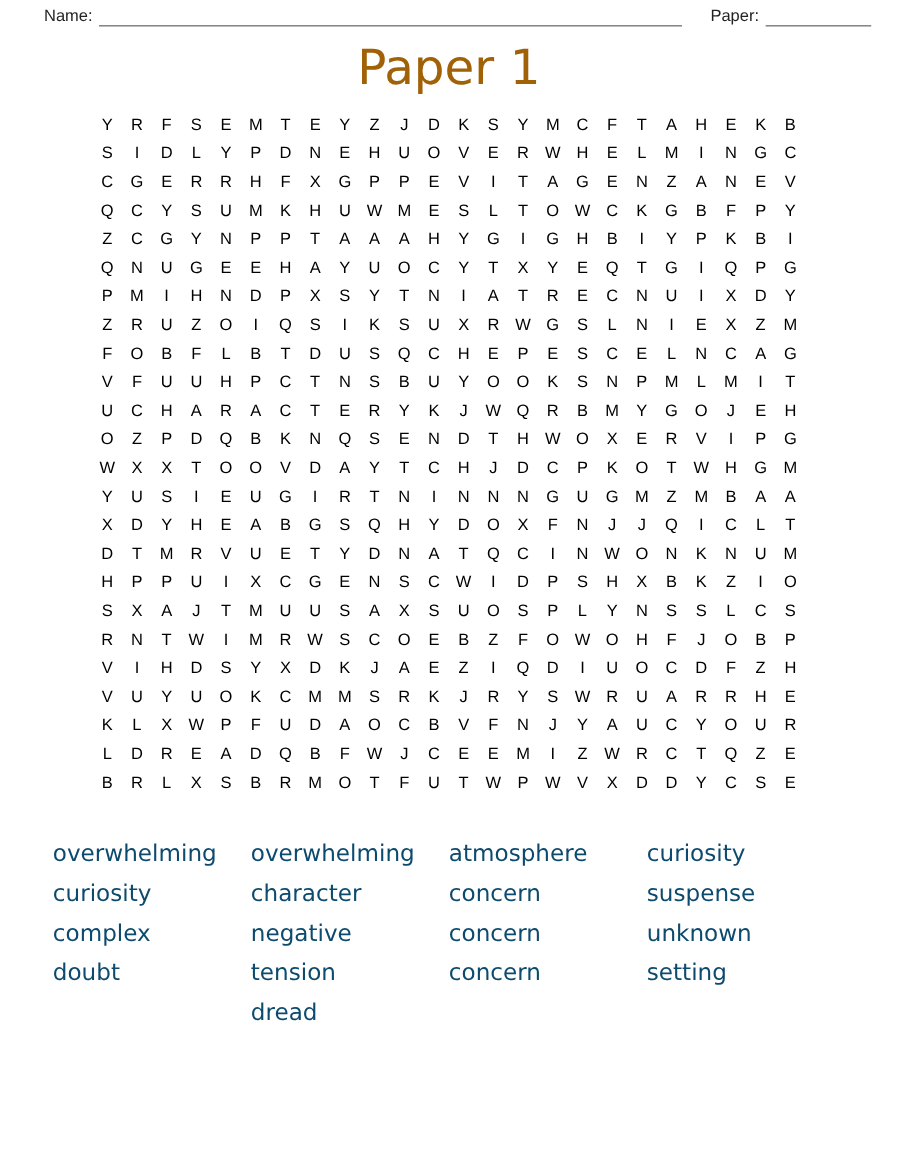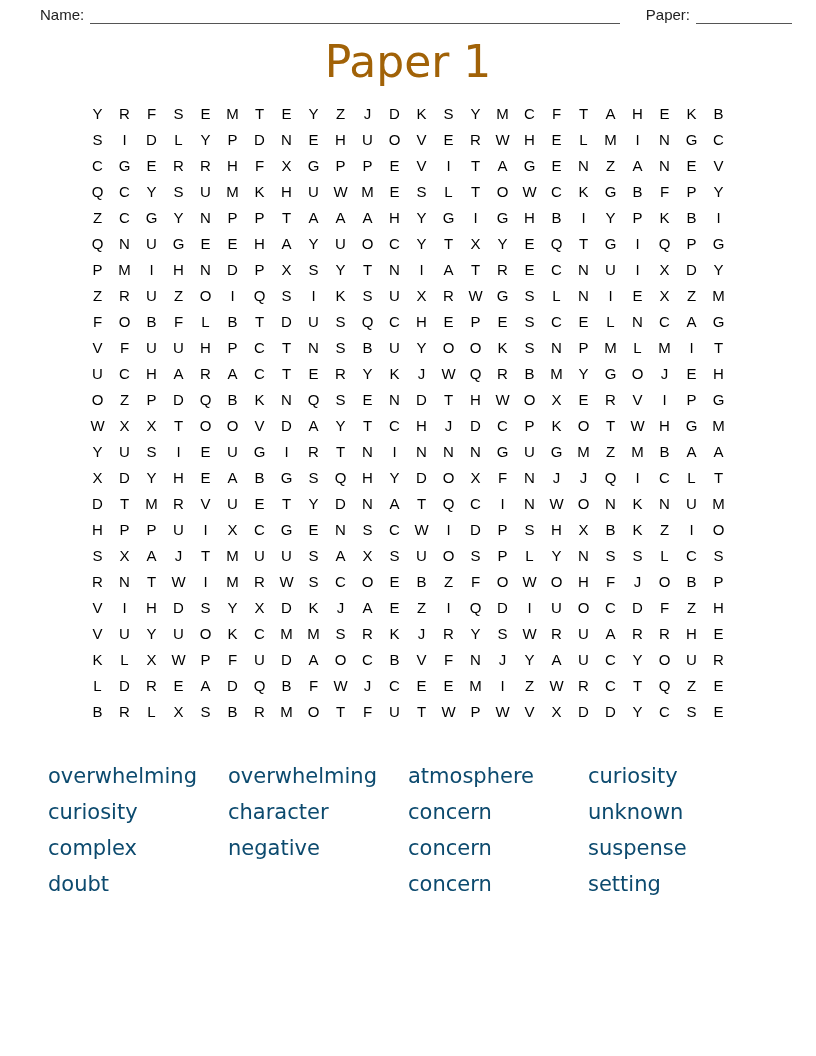--- a/index.html
+++ b/index.html
@@ -682,28 +682,30 @@
       <div class="word-col">
         <div class="word">overwhelming</div>
         <div class="word">curiosity</div>
         <div class="word">complex</div>
         <div class="word">doubt</div>
       </div>
       <div class="word-col">
         <div class="word">overwhelming</div>
         <div class="word">character</div>
         <div class="word">negative</div>
+        <div class="word">tension</div>
+        <div class="word">dread</div>
       </div>
       <div class="word-col">
         <div class="word">atmosphere</div>
         <div class="word">concern</div>
         <div class="word">concern</div>
         <div class="word">concern</div>
       </div>
       <div class="word-col">
         <div class="word">curiosity</div>
+        <div class="word">suspense</div>
         <div class="word">unknown</div>
-        <div class="word">suspense</div>
         <div class="word">setting</div>
       </div>
     </div>
 
 </div>
 
 </body></html>

